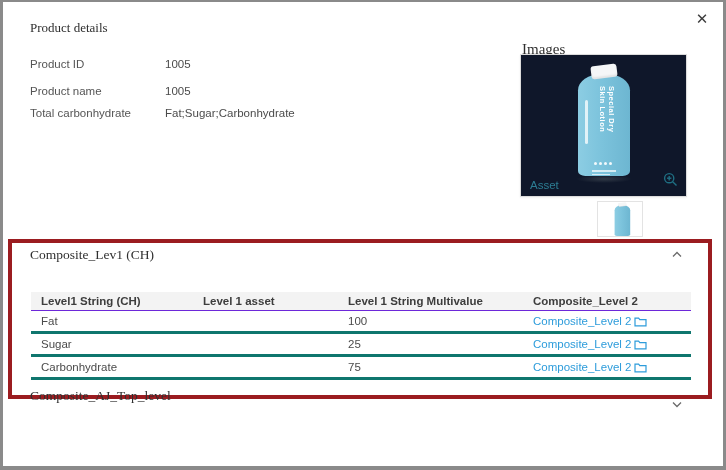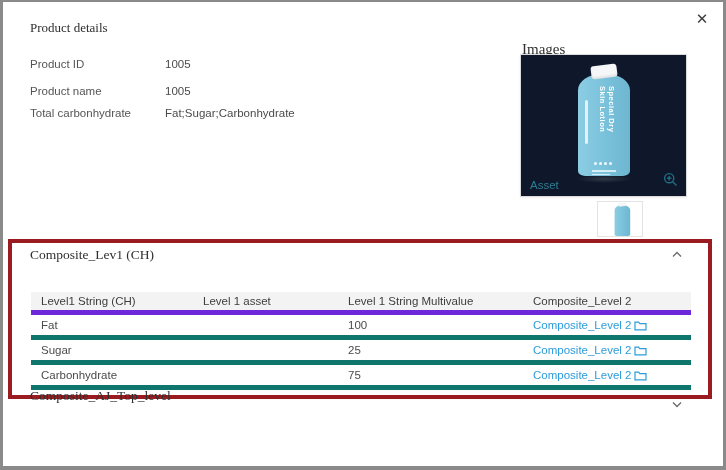--- a/index.html
+++ b/index.html
@@ -90,27 +90,27 @@
   .chev1 { top:245px; }
   .chev2 { top:394px; }
 
   
   .tbl {
     position:absolute; left:28px; top:290px; width:660px;
     border-collapse:collapse; table-layout:fixed;
     font-size:11.5px;
   }
   .tbl th {
-    background:#f3f3f3; color:#3d3d3d; font-weight:400;
+    background:#f3f3f3; color:#3d3d3d; font-weight:700;
     text-align:left; padding:3px 10px; height:18px;
-    border-bottom:5px solid #6d28d9;
+    border-bottom:1px solid #6d28d9;
   }
   .tbl td {
     padding:4px 10px; height:16px; color:#4b4b4b;
-    border-bottom:5px solid #0f766e; background:#fff;
+    border-bottom:3px solid #0f766e; background:#fff;
   }
   .tbl .c1 { width:162px; } .tbl .c2 { width:145px; } .tbl .c3 { width:185px; } .tbl .c4 { width:168px; }
   .cell-link { color:#2d9cdb; cursor:pointer; display:inline-flex; align-items:center; gap:3px; }
   .cell-link svg { flex:none; }
 </style>
 </head>
 <body>
 
 <div class="close-btn">✕</div>
 

